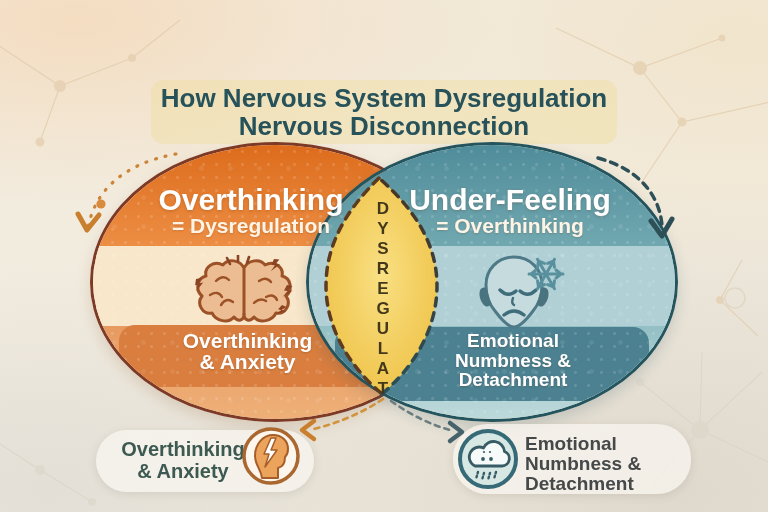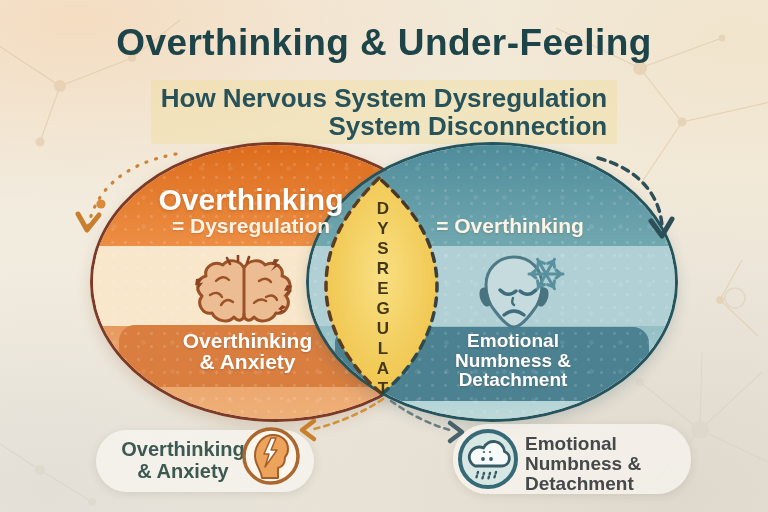--- a/index.html
+++ b/index.html
@@ -17,23 +17,23 @@
   svg{display:block;}
   
   .title{
     position:absolute;left:0;top:22px;width:768px;text-align:center;
     font-size:37px;font-weight:800;letter-spacing:.4px;color:#1d4449;z-index:2;
   }
   .subtitle{
     position:absolute;left:0;top:80px;width:768px;text-align:center;z-index:2;
   }
   .subtitle-inner{
-    display:inline-block;padding:4px 10px;border-radius:2px;
+    display:inline-block;padding:4px 10px;border-radius:13px;
     background:rgba(240,222,150,0.38);
-    font-size:26px;line-height:28px;font-weight:700;color:#27525a;text-align:right;
+    font-size:26px;line-height:28px;font-weight:700;color:#27525a;
   }
   
   .circle{
     position:absolute;top:142px;width:372px;height:280px;border-radius:50%;
     overflow:hidden;box-sizing:border-box;z-index:3;
   }
   .circle.left{left:90px;border:3px solid #7d3a26;box-shadow:0 6px 14px rgba(140,90,40,.18);}
   .circle.right{left:306px;border:3px solid #24545d;box-shadow:0 6px 14px rgba(40,80,90,.18);}
   .band{position:absolute;left:0;right:0;}
   .b-top{top:0;height:101px;}
@@ -111,25 +111,24 @@
     </g>
     <g fill="#dcd6c9">
       <circle cx="700" cy="430" r="9"></circle>
         <circle cx="640" cy="382" r="4"></circle>
         <circle cx="40" cy="470" r="5"></circle>
         <circle cx="92" cy="502" r="4"></circle>
     </g>
     <circle cx="735" cy="298" r="10" fill="none" stroke="#ddd0bb" stroke-width="1.5"></circle>
   </svg>
 
-  <div class="title">Overthinking &amp; Under-Feeling</div>
   <div class="subtitle">
     <div class="subtitle-inner">
       <div>How Nervous System Dysregulation</div>
-      <div>System Disconnection</div>
+      <div>Nervous Disconnection</div>
     </div>
   </div>
 
   <div class="circle left">
     <div class="band b-top"></div>
     <div class="band b-mid"></div>
     <div class="band b-bot"></div>
     <div class="label-band"></div>
     <div class="speckle"></div>
   </div>
@@ -137,20 +136,21 @@
   <div class="circle right">
     <div class="band b-top"></div>
     <div class="band b-mid"></div>
     <div class="band b-bot"></div>
     <div class="label-band"></div>
     <div class="speckle"></div>
   </div>
 
   <div class="c-head" style="left:116px;top:183px;width:270px;">Overthinking</div>
   <div class="c-eq" style="left:116px;top:214px;width:270px;">= Dysregulation</div>
+  <div class="c-head" style="left:380px;top:183px;width:260px;">Under-Feeling</div>
   <div class="c-eq" style="left:380px;top:214px;width:260px;">= Overthinking</div>
 
   <div class="c-label l">
     <div>Overthinking</div>
     <div>&amp; Anxiety</div>
   </div>
   <div class="c-label r">
     <div>Emotional</div>
     <div>Numbness &amp;</div>
     <div>Detachment</div>

